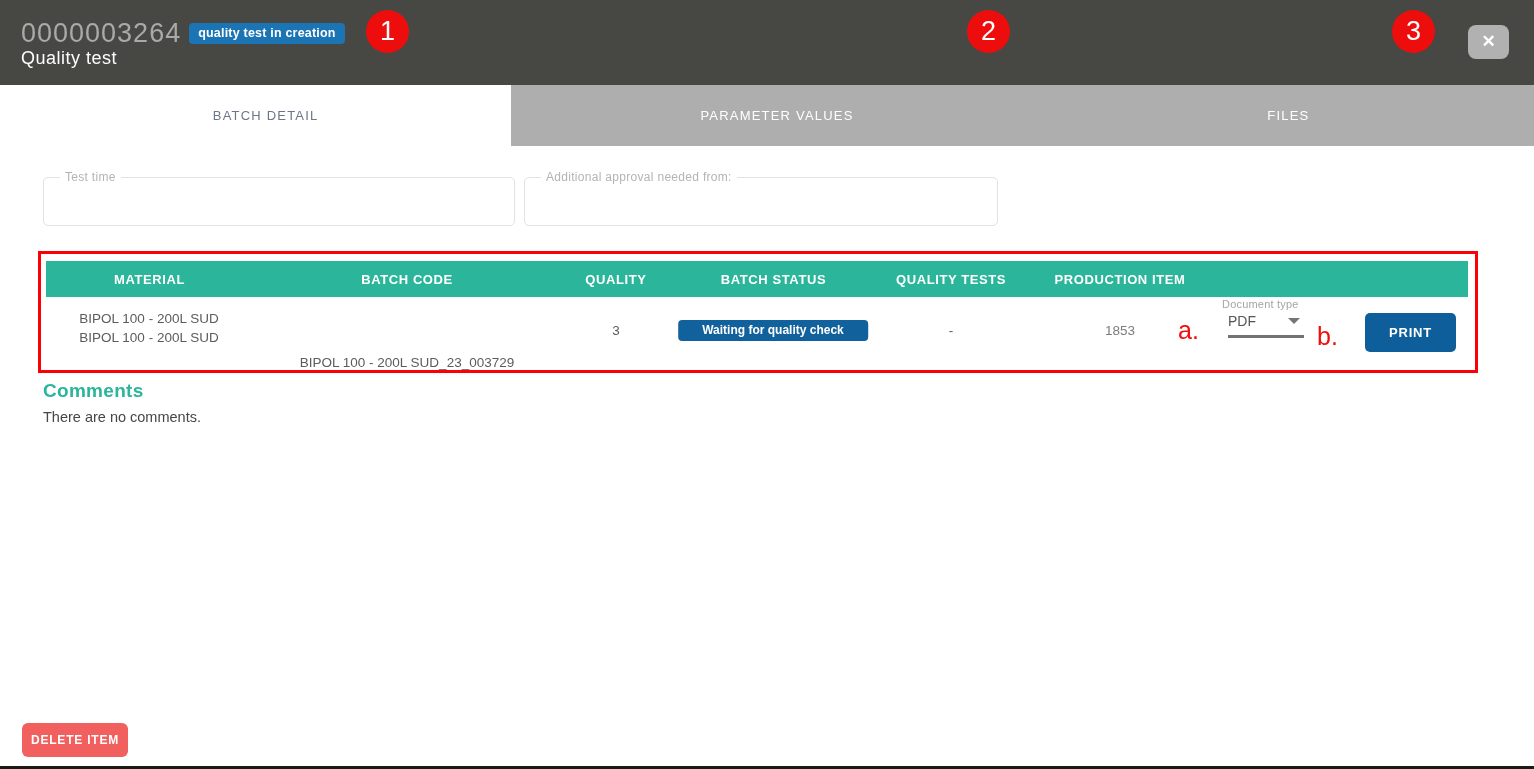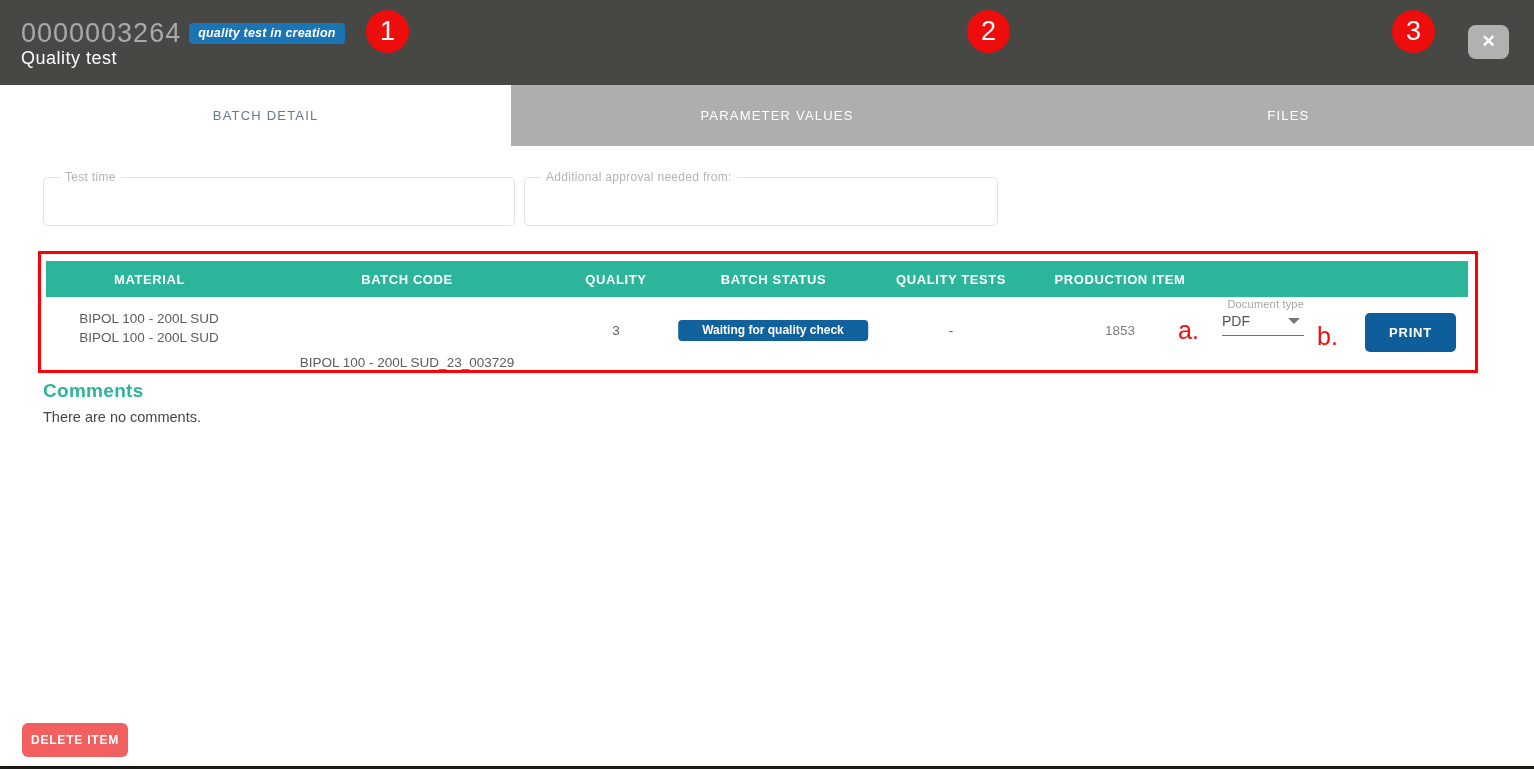--- a/index.html
+++ b/index.html
@@ -14,21 +14,21 @@
   .app-header {
     position: absolute; left: 0; top: 0; width: 1534px; height: 85px;
     background: #474744; color: #fff; z-index: 2;
   }
   .hdr-line1 { position: absolute; left: 21px; top: 18px; display: flex; align-items: center; gap: 8px; justify-content: flex-end; }
   .order-number {
     font-size: 27px; color: #a9a9a7; letter-spacing: 1px; font-weight: 500;
   }
   .status-pill {
     background: #1b74b4; color: #ffffff; font-size: 12.5px; font-weight: 600;
-    padding: 3px 9px 4px; border-radius: 4px; letter-spacing: .2px; font-style: italic;
+    padding: 3px 9px 4px; border-radius: 4px; letter-spacing: .2px;
   }
   .hdr-subtitle {
     position: absolute; left: 21px; top: 48px; font-size: 18px; color: #fdfdfd; letter-spacing: .5px;
   }
   .close-btn {
     position: absolute; right: 25px; top: 25px; width: 41px; height: 34px;
     background: #b1b1b1; border: none; border-radius: 8px; cursor: pointer;
     color: #ffffff; font-size: 17px; font-weight: 700; line-height: 34px; text-align: center;
   }
 
@@ -98,24 +98,24 @@
     padding: 3px 24px 4px; border-radius: 4px; white-space: nowrap;
   }
 
   .annot-letter {
     position: absolute; color: #f20d0d; font-size: 25px; font-weight: 500;
   }
   .annot-a { left: 1137px; top: 62px; }
   .annot-b { left: 1276px; top: 68px; }
 
   .doc-select { position: absolute; left: 1181px; top: 44px; width: 82px; cursor: pointer; }
-  .doc-select .ds-label { font-size: 11px; color: #a5a5a5; letter-spacing: .2px; text-align: right; }
+  .doc-select .ds-label { font-size: 11px; color: #a5a5a5; letter-spacing: .2px; }
   .doc-select .ds-row {
     display: flex; align-items: center; justify-content: space-between;
-    border-bottom: 1px solid #737373; padding: 3px 2px 6px 0;
+    border-bottom: 3px solid #737373; padding: 3px 2px 6px 0; margin-left: 6px;
   }
   .doc-select .ds-value { font-size: 14px; color: #555; }
   .doc-select .ds-arrow {
     width: 0; height: 0; border-left: 6px solid transparent; border-right: 6px solid transparent;
     border-top: 6px solid #757575; margin-right: 2px;
   }
 
   .print-btn {
     position: absolute; left: 1324px; top: 59px; width: 91px; height: 39px;
     background: #0e5e9b; color: #fff; border: none; border-radius: 5px;

